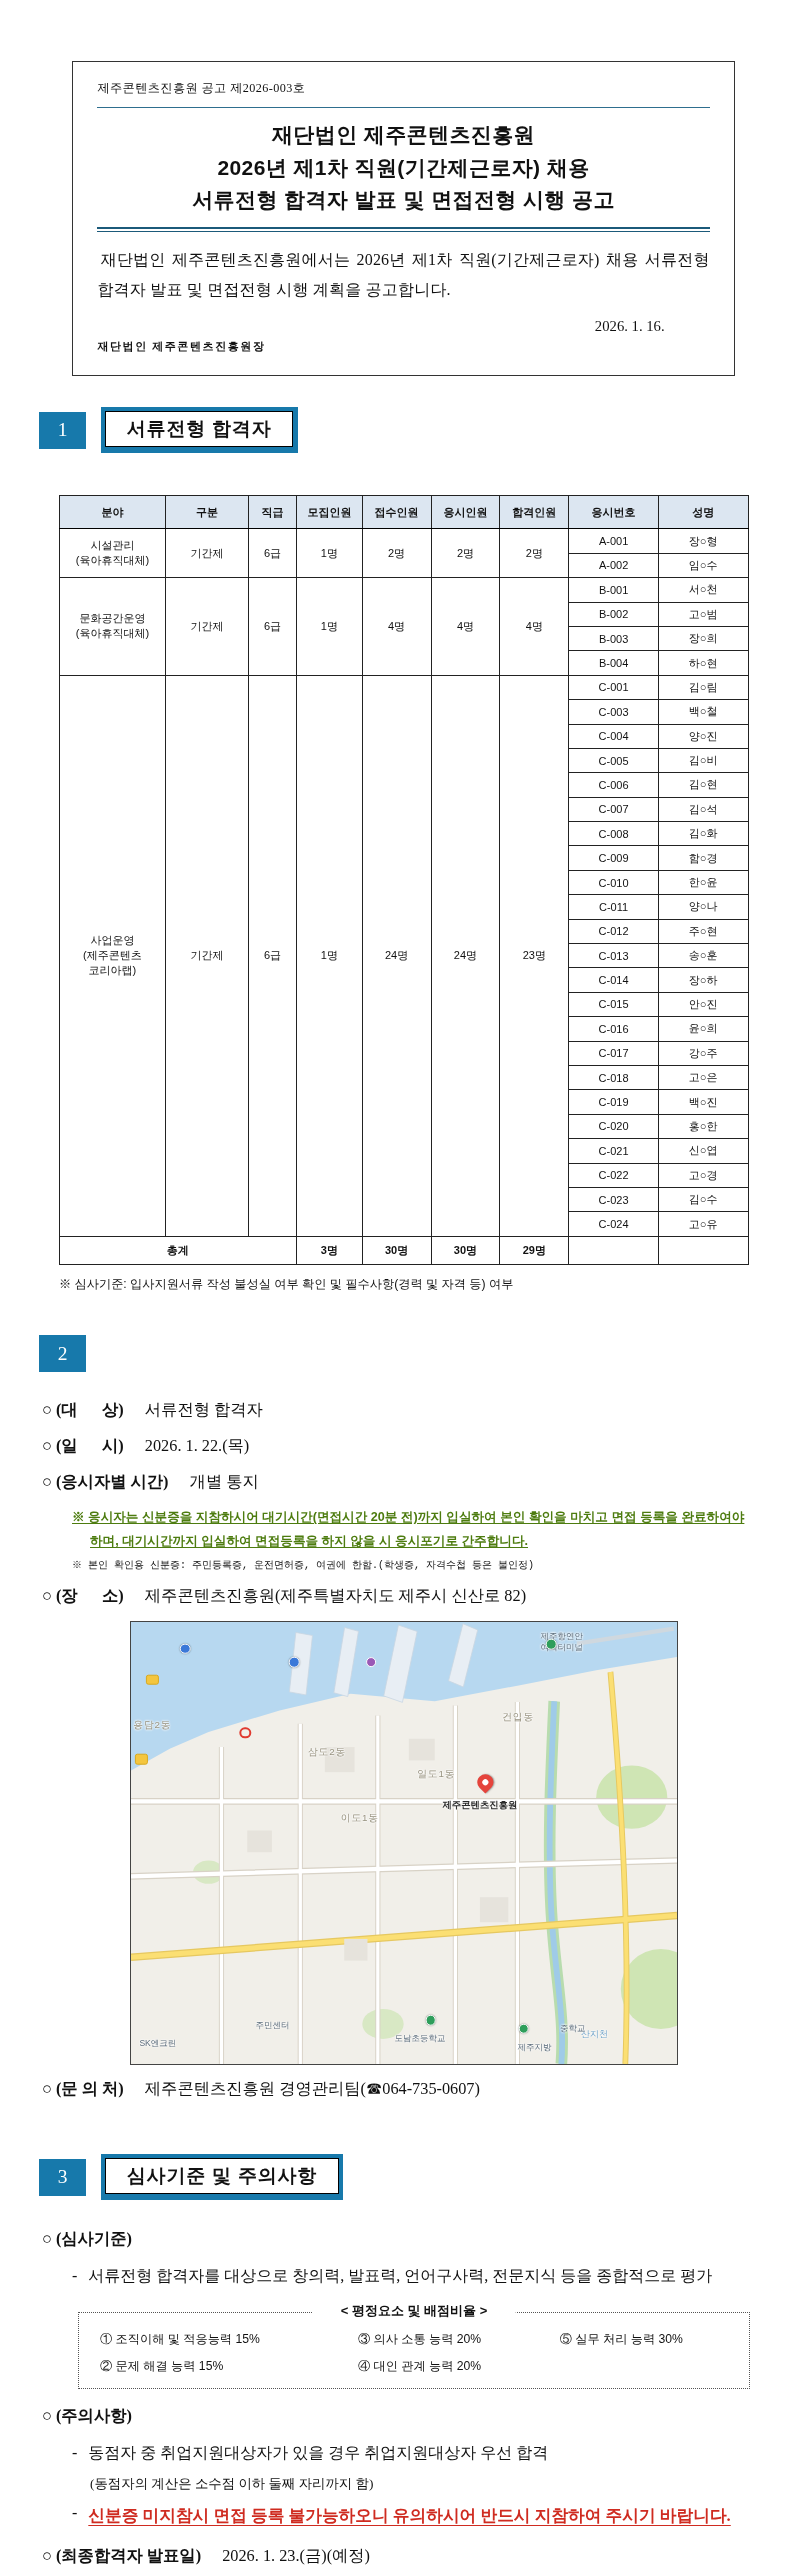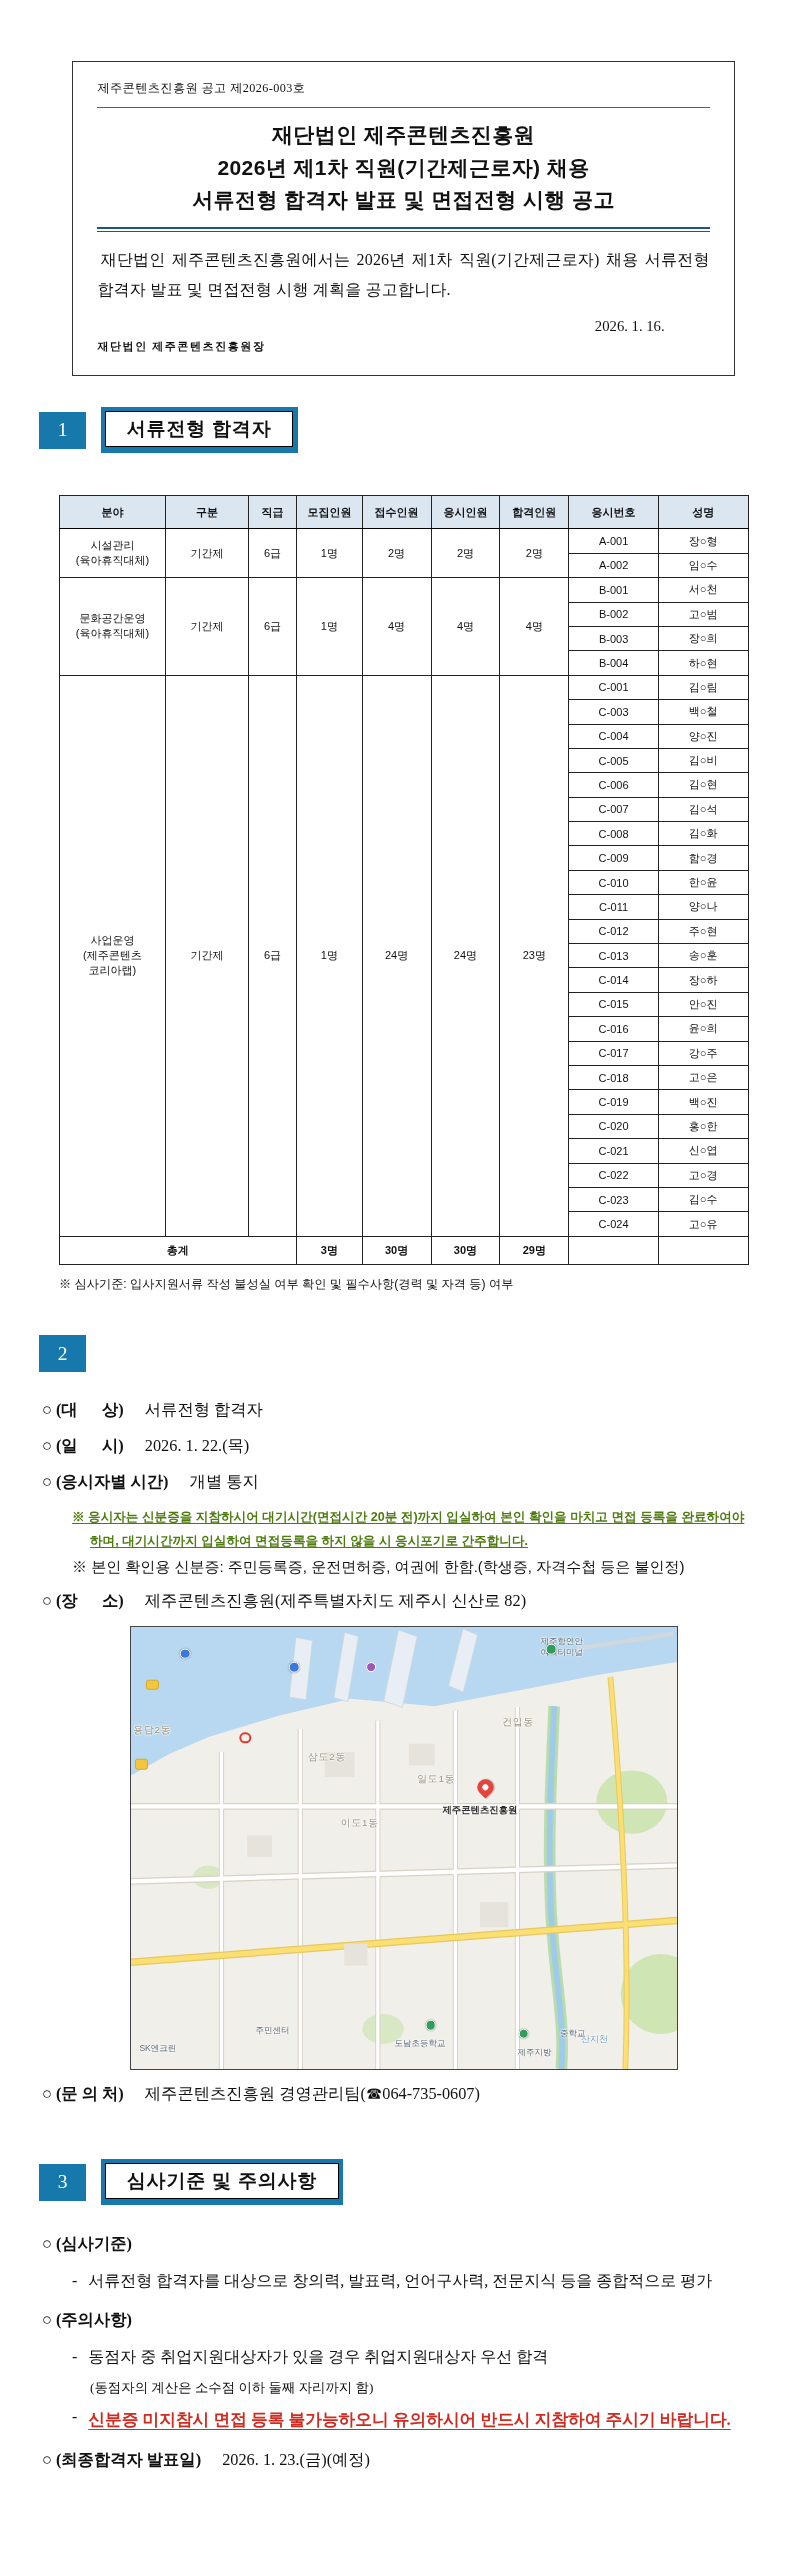--- a/index.html
+++ b/index.html
@@ -43,21 +43,21 @@
   #pass-table tr.total td { border-top: 1.6px solid #000; font-weight: 600; height: 28px; }
   .table-note { font-family: "Liberation Sans", sans-serif; font-size: 12.2px; margin: 11.4px 0 0 59px; }
 
   
   .bullet { display: flex; font-size: 16.3px; margin: 11.4px 0 11.4px 42px; line-height: 1.5; gap: 13px; }
   .bullet .blabel { font-weight: 700; white-space: pre-wrap; }
   .bullet .bvalue { margin-left: 8.1px; white-space: pre-wrap; }
   .blue-note { color: #4d7c0f; font-weight: 700; text-decoration: underline; text-underline-offset: 2.4px;
     font-family: "Liberation Sans", sans-serif; font-size: 12.6px; line-height: 1.9;
     margin: 3.3px 49px 4.9px 72px; padding-left: 18px; text-indent: -18px; }
-  .id-note { font-family: Liberation Sans, sans-serif; font-size: 15px; margin: 1.6px 0 3.3px 72px; }
+  .id-note { font-family: Liberation Mono, monospace; font-size: 10px; margin: 1.6px 0 3.3px 72px; }
 
   
   .map-box { position: relative; width: 548px; height: 444px; margin: 13px auto 9.8px auto;
     border: 1.6px solid #444; background: #f1efe9; overflow: hidden; }
   .map-box svg { position: absolute; inset: 0; width: 100%; height: 100%; }
   .map-label { position: absolute; font-family: "Liberation Sans", sans-serif; font-size: 9px; color: #8d8d8d;
     white-space: pre-line; transform: translate(-50%, 0); text-align: center; line-height: 1.25;
     text-shadow: 0 0 2.4px #fff, 0 0 2.4px #fff, 0 0 2.4px #fff; }
   .map-label.district { font-size: 9.8px; color: #97927f; letter-spacing: 0.8px; }
   .map-label.poi-label { font-size: 8.5px; color: #5a6b7a; }
@@ -417,20 +417,30 @@
     </div>
   </div>
 
   <div class="gap-sm"></div>
 
   <div class="bullet">
     <span class="blabel">○ (심사기준)</span>
   </div>
   <div class="dash-item">서류전형 합격자를 대상으로 창의력, 발표력, 언어구사력, 전문지식 등을 종합적으로 평가</div>
 
+  <div class="eval-box">
+    <div class="eval-title">&lt; 평정요소 및 배점비율 &gt;</div>
+    <div class="eval-grid" id="eval-grid">
+        <div>① 조직이해 및 적응능력 15%</div>
+        <div>② 문제 해결 능력 15%</div>
+        <div>③ 의사 소통 능력 20%</div>
+        <div>④ 대인 관계 능력 20%</div>
+        <div>⑤ 실무 처리 능력 30%</div>
+      </div>
+  </div>
 
   <div class="bullet">
     <span class="blabel">○ (주의사항)</span>
   </div>
   <div id="caution-items">
       <div class="dash-item"><span>동점자 중 취업지원대상자가 있을 경우 취업지원대상자 우선 합격</span></div>
       <div class="sub-note">(동점자의 계산은 소수점 이하 둘째 자리까지 함)</div>
       <div class="dash-item"><span class="red-strong">신분증 미지참시 면접 등록 불가능하오니 유의하시어 반드시 지참하여 주시기 바랍니다.</span></div>
     </div>
 

